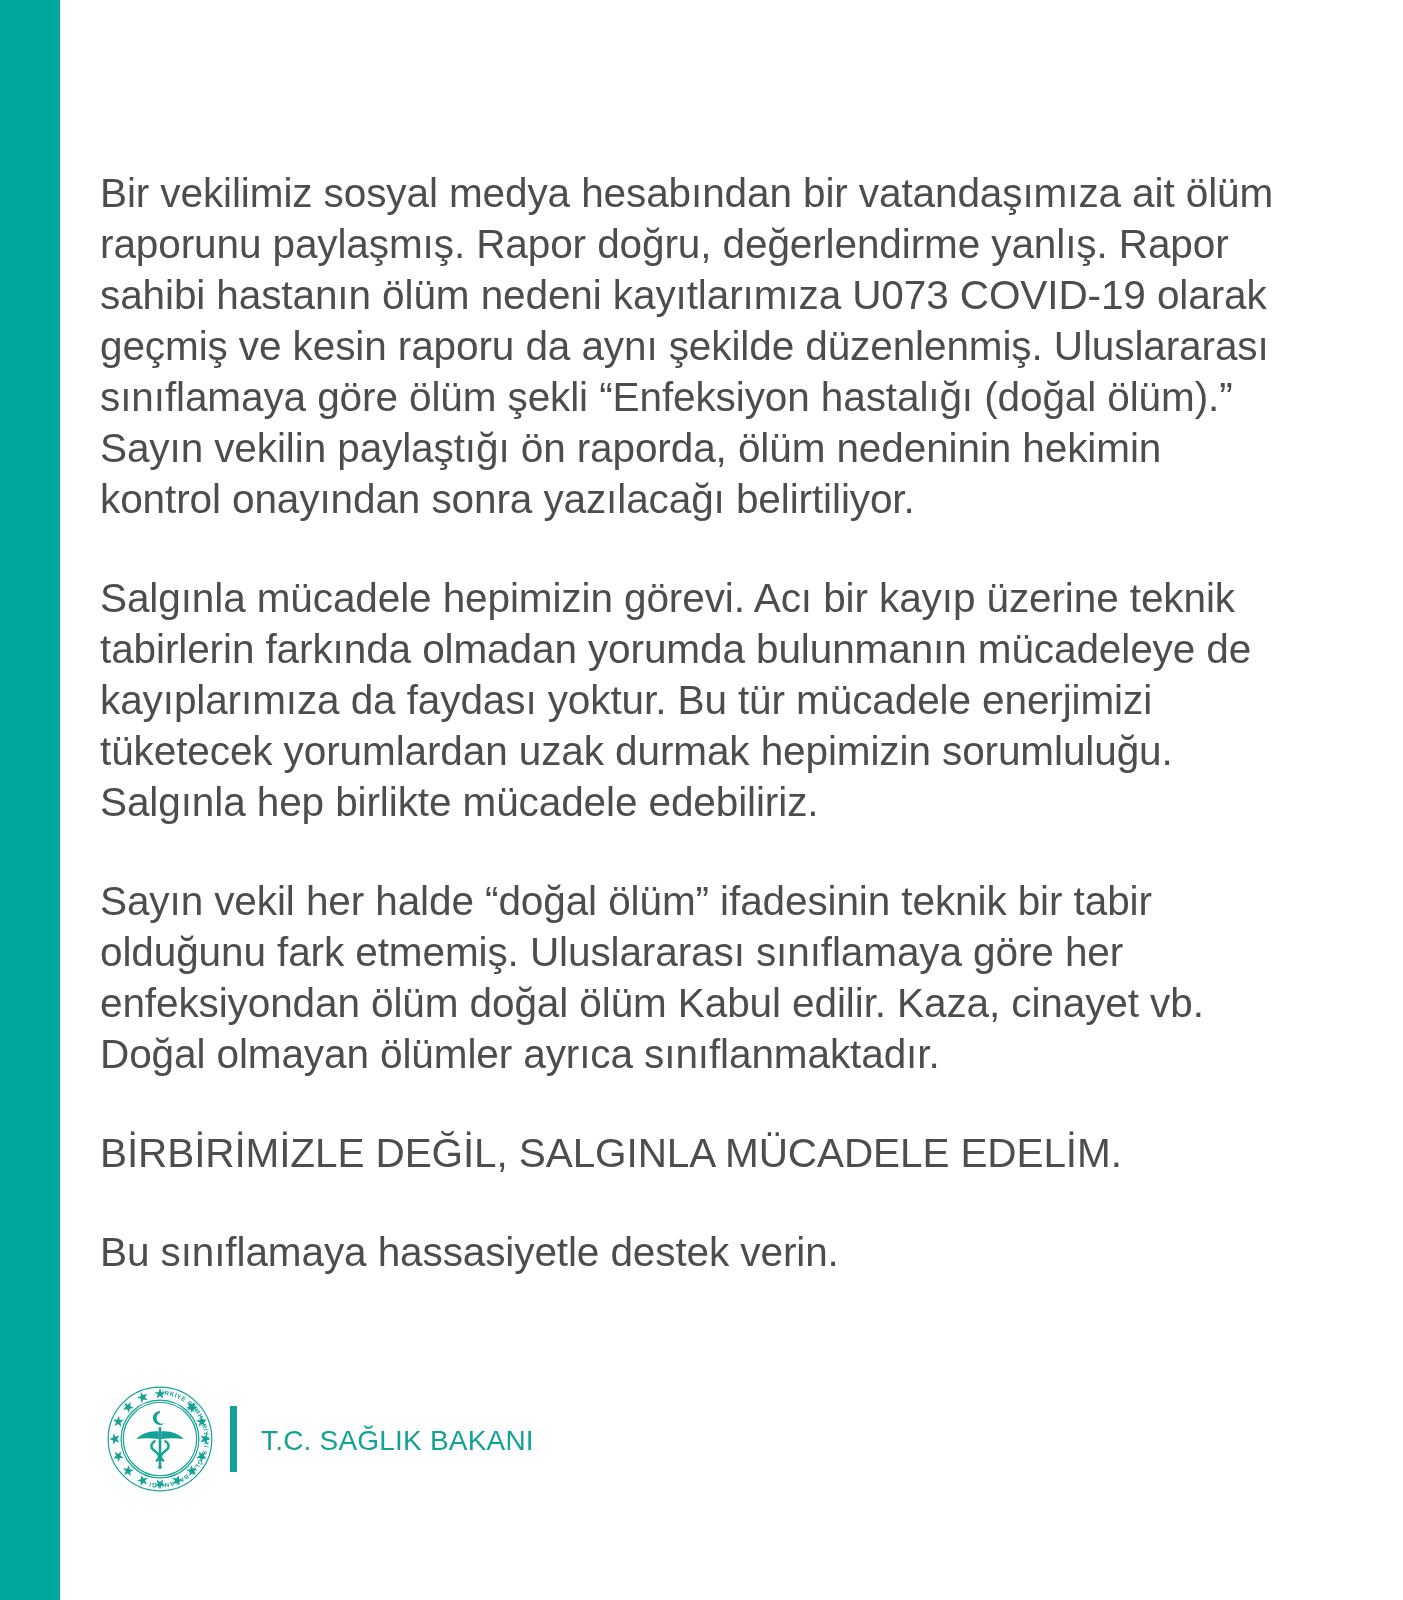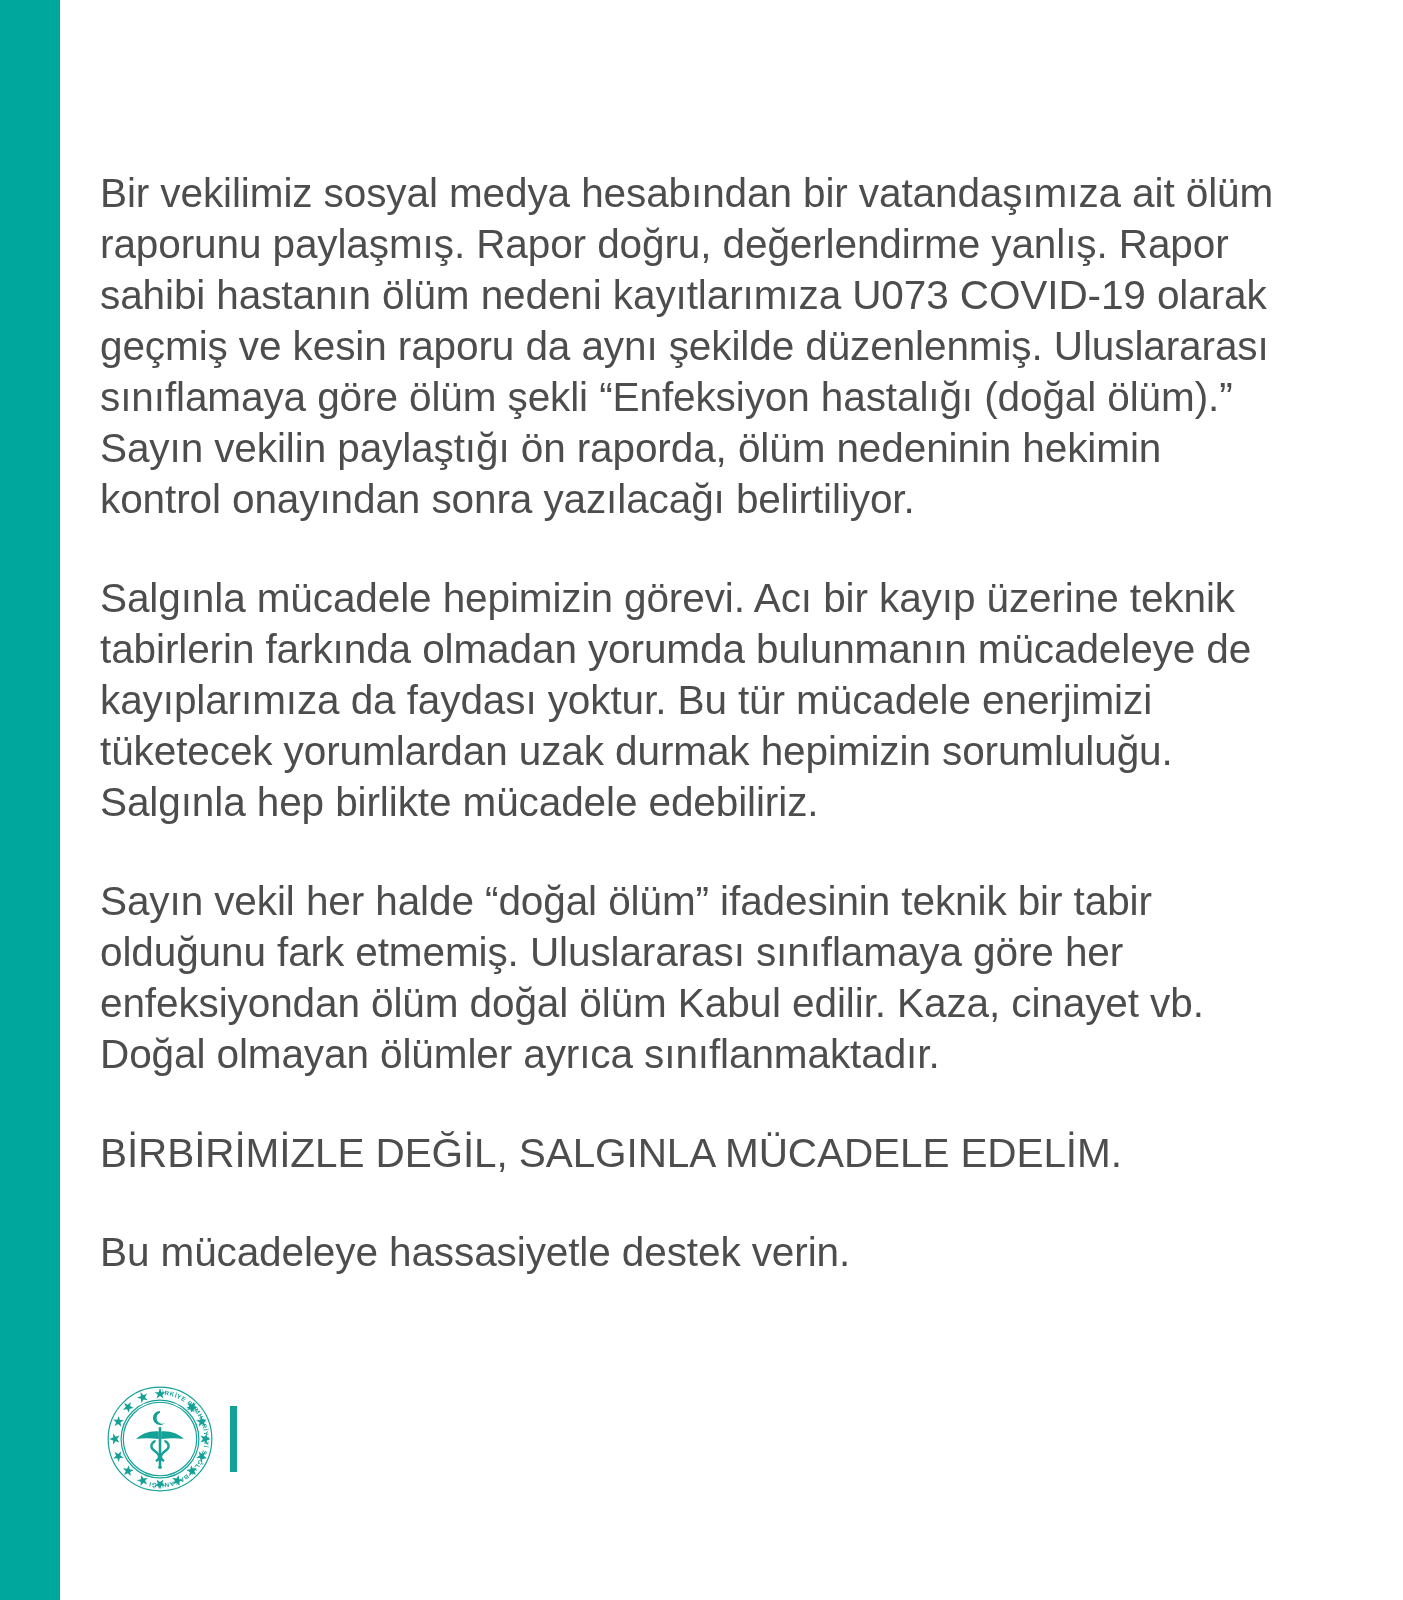--- a/index.html
+++ b/index.html
@@ -109,21 +109,21 @@
 
   <div id="accent-bar"></div>
 
   <div id="content">
 
     <div class="statement-body">
       <p class="paragraph">Bir vekilimiz sosyal medya hesabından bir vatandaşımıza ait ölüm raporunu paylaşmış. Rapor doğru, değerlendirme yanlış. Rapor sahibi hastanın ölüm nedeni kayıtlarımıza U073 COVID-19 olarak geçmiş ve kesin raporu da aynı şekilde düzenlenmiş. Uluslararası sınıflamaya göre ölüm şekli “Enfeksiyon hastalığı (doğal ölüm).” Sayın vekilin paylaştığı ön raporda, ölüm nedeninin hekimin kontrol onayından sonra yazılacağı belirtiliyor.</p>
       <p class="paragraph">Salgınla mücadele hepimizin görevi. Acı bir kayıp üzerine teknik tabirlerin farkında olmadan yorumda bulunmanın mücadeleye de kayıplarımıza da faydası yoktur. Bu tür mücadele enerjimizi tüketecek yorumlardan uzak durmak hepimizin sorumluluğu. Salgınla hep birlikte mücadele edebiliriz.</p>
       <p class="paragraph">Sayın vekil her halde “doğal ölüm” ifadesinin teknik bir tabir olduğunu fark etmemiş. Uluslararası sınıflamaya göre her enfeksiyondan ölüm doğal ölüm Kabul edilir. Kaza, cinayet vb. Doğal olmayan ölümler ayrıca sınıflanmaktadır.</p>
       <p class="paragraph emphasis-line">BİRBİRİMİZLE DEĞİL, SALGINLA MÜCADELE EDELİM.</p>
-      <p class="paragraph closing-line">Bu mücadeleye hassasiyetle destek verin.</p>
+      <p class="paragraph closing-line">Bu sınıflamaya hassasiyetle destek verin.</p>
     </div>
 
     <div id="signature-block">
 
       <svg id="ministry-seal" viewBox="0 0 200 200" xmlns="http://www.w3.org/2000/svg">
         <g fill="none" stroke="#14a198" stroke-width="2.2">
           <circle cx="100" cy="100" r="96"></circle>
           <circle cx="100" cy="100" r="72"></circle>
           <circle cx="100" cy="100" r="68"></circle>
         </g>
@@ -161,19 +161,20 @@
           <path d="M102.2 86 C118 84 134 90 144 100 C132 98 118 98 102.2 100 Z"></path>
           <path d="M90 104 c-8 5 -8 13 0 18 c8 5 12 13 4 18" fill="none" stroke="#14a198" stroke-width="4.4" stroke-linecap="round"></path>
           <path d="M110 104 c8 5 8 13 0 18 c-8 5 -12 13 -4 18" fill="none" stroke="#14a198" stroke-width="4.4" stroke-linecap="round"></path>
           <circle cx="100" cy="152" r="3.6"></circle>
         </g>
       </svg>
 
       <div id="signature-rule"></div>
 
       <div id="signature-text">
+        <div id="minister-title">T.C. SAĞLIK BAKANI</div>
       </div>
 
     </div>
 
   </div>
 
 </div>
 
 </body></html>

